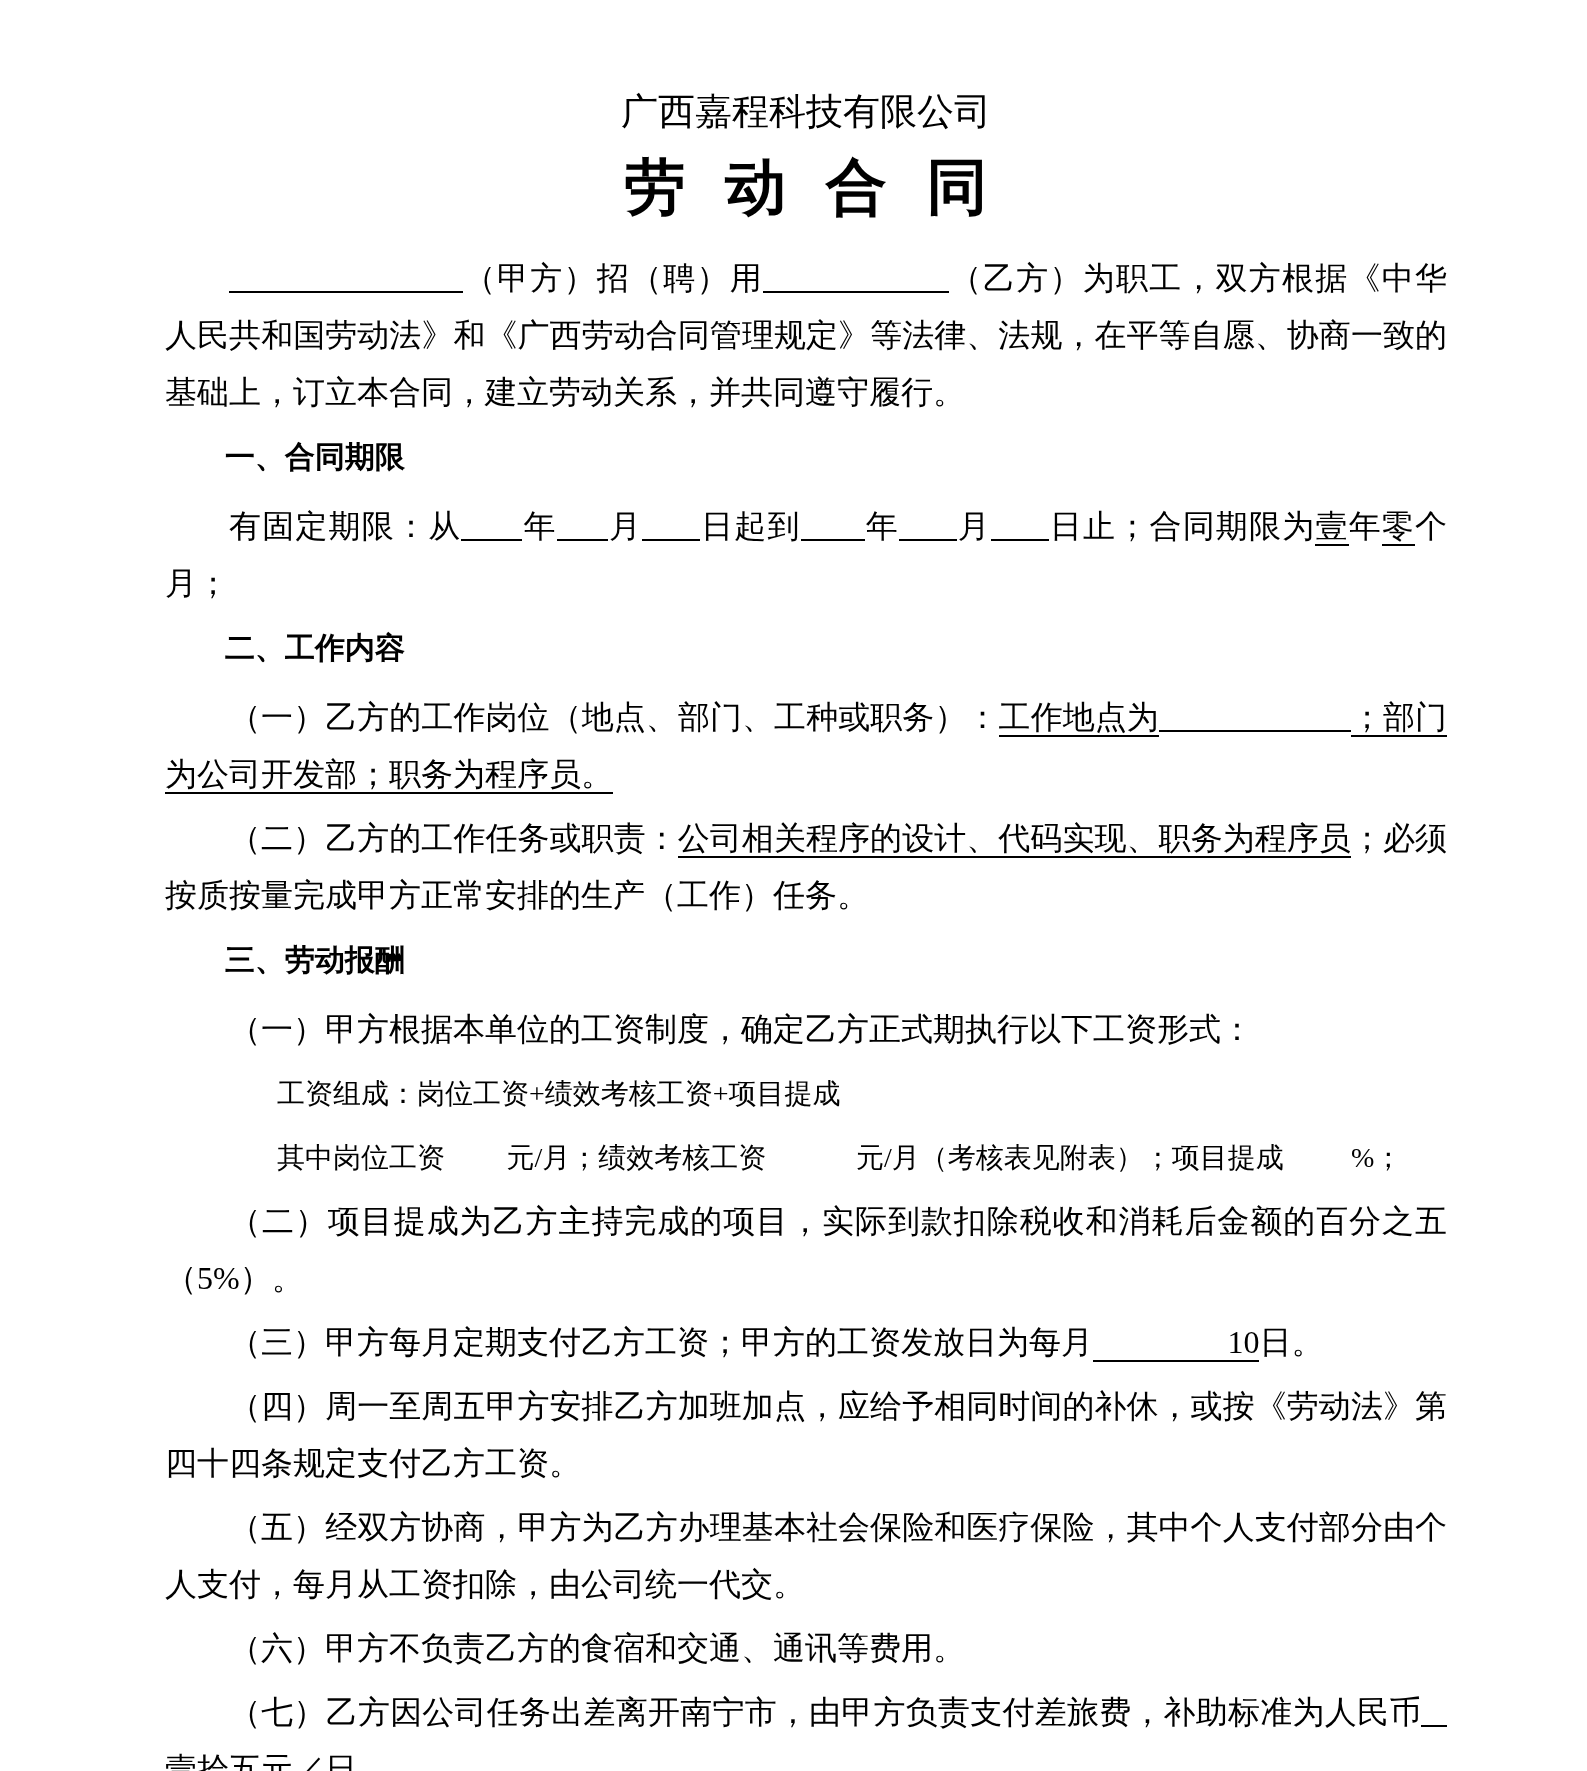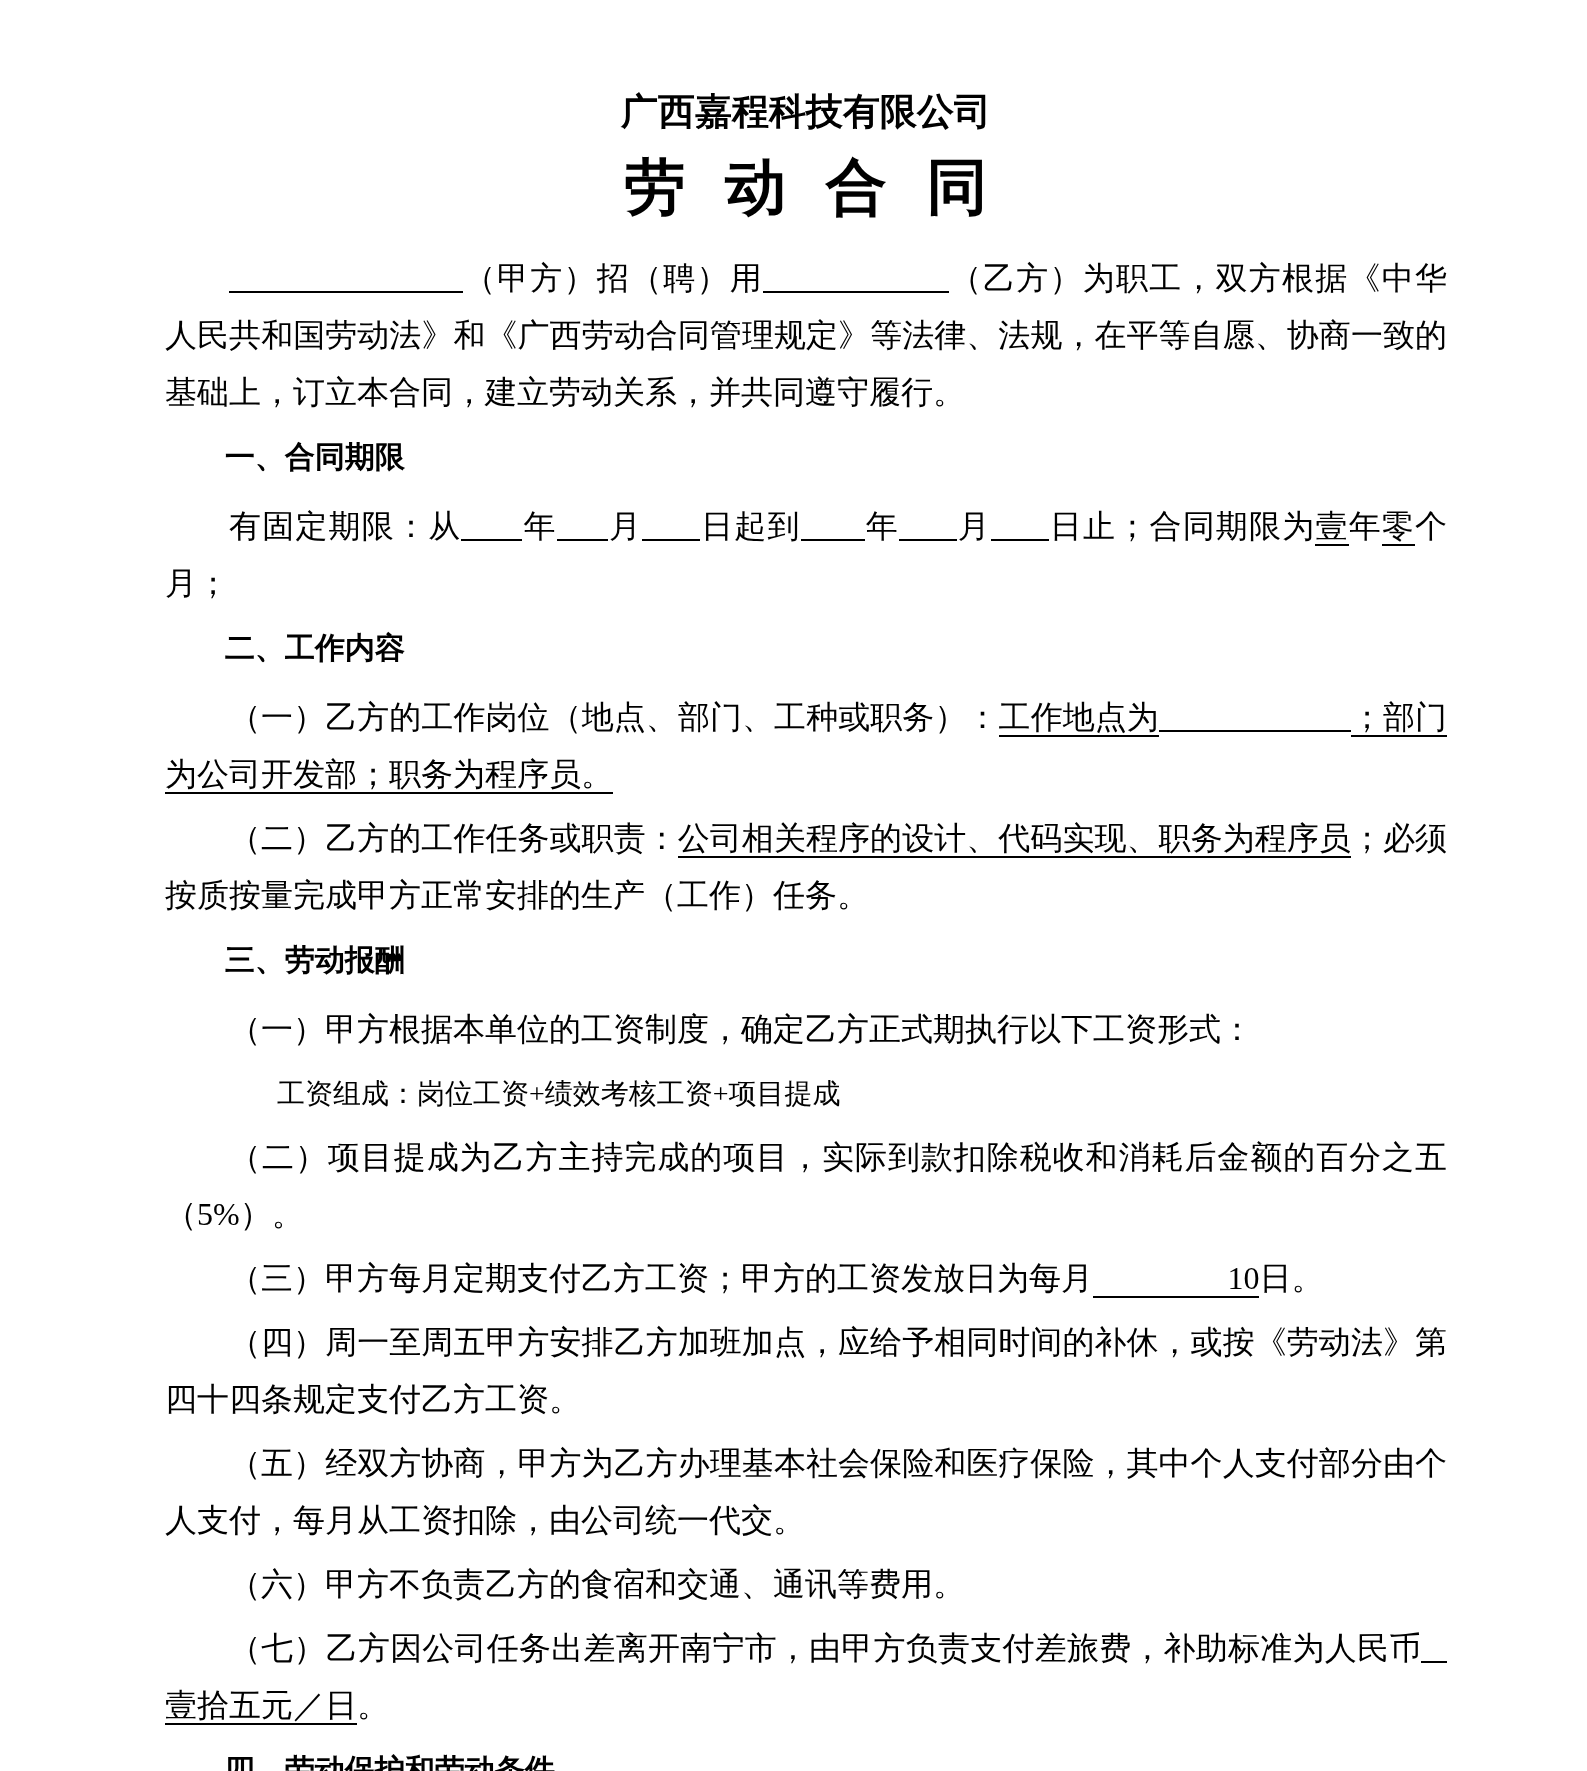--- a/index.html
+++ b/index.html
@@ -14,21 +14,21 @@
     overflow: hidden;
     font-family: "Liberation Serif", "DejaVu Serif", serif;
     color: #000000;
     font-size: 28px;
   }
   .company-title {
     text-align: center;
     font-size: 37px;
     line-height: 48px;
     margin: 0;
-    font-weight: bold;
+    font-weight: normal;
   }
   .doc-title {
     text-align: center;
     font-size: 61px;
     font-weight: bold;
     line-height: 80px;
     margin: 12px 0 22px 0;
   }
   .doc-title span { letter-spacing: 0.65em; margin-right: -0.65em; }
   .doc-body p { margin: 0 0 7px 0; }
@@ -79,20 +79,21 @@
   <div class="doc-body">
       <p class="body"><span class="blank" style="width: 7.3em;"></span>（甲方）招（聘）用<span class="blank" style="width: 5.8em;"></span>（乙方）为职工，双方根据《中华人民共和国劳动法》和《广西劳动合同管理规定》等法律、法规，在平等自愿、协商一致的基础上，订立本合同，建立劳动关系，并共同遵守履行。</p>
       <p class="heading">一、合同期限</p>
       <p class="body">有固定期限：从<span class="blank" style="width: 1.9em;"></span>年<span class="blank" style="width: 1.6em;"></span>月<span class="blank" style="width: 1.8em;"></span>日起到<span class="blank" style="width: 2em;"></span>年<span class="blank" style="width: 1.8em;"></span>月<span class="blank" style="width: 1.8em;"></span>日止；合同期限为<span class="u">壹</span>年<span class="u">零</span>个月；</p>
       <p class="heading">二、工作内容</p>
       <p class="body">（一）乙方的工作岗位（地点、部门、工种或职务）：<span class="u">工作地点为</span><span class="blank" style="width: 6em;"></span><span class="u">；部门为公司开发部；职务为程序员。</span></p>
       <p class="body">（二）乙方的工作任务或职责：<span class="u">公司相关程序的设计、代码实现、职务为程序员</span>；必须按质按量完成甲方正常安排的生产（工作）任务。</p>
       <p class="heading">三、劳动报酬</p>
       <p class="body">（一）甲方根据本单位的工资制度，确定乙方正式期执行以下工资形式：</p>
       <p class="body4">工资组成：岗位工资+绩效考核工资+项目提成</p>
+      <p class="body4">其中岗位工资<span class="gap" style="width: 2.2em;"></span>元/月；绩效考核工资<span class="gap" style="width: 3.2em;"></span>元/月（考核表见附表）；项目提成<span class="gap" style="width: 2.4em;"></span>%；</p>
       <p class="body">（二）项目提成为乙方主持完成的项目，实际到款扣除税收和消耗后金额的百分之五（5%）。</p>
       <p class="body">（三）甲方每月定期支付乙方工资；甲方的工资发放日为每月<span class="blank filled" style="width: 5.2em;">10</span>日。</p>
       <p class="body">（四）周一至周五甲方安排乙方加班加点，应给予相同时间的补休，或按《劳动法》第四十四条规定支付乙方工资。</p>
       <p class="body">（五）经双方协商，甲方为乙方办理基本社会保险和医疗保险，其中个人支付部分由个人支付，每月从工资扣除，由公司统一代交。</p>
       <p class="body">（六）甲方不负责乙方的食宿和交通、通讯等费用。</p>
       <p class="body">（七）乙方因公司任务出差离开南宁市，由甲方负责支付差旅费，补助标准为人民币<span class="blank" style="width: 0.8em;"></span><span class="u">壹拾五元／日</span>。</p>
       <p class="heading">四、劳动保护和劳动条件</p>
     </div>
 </div>
 

